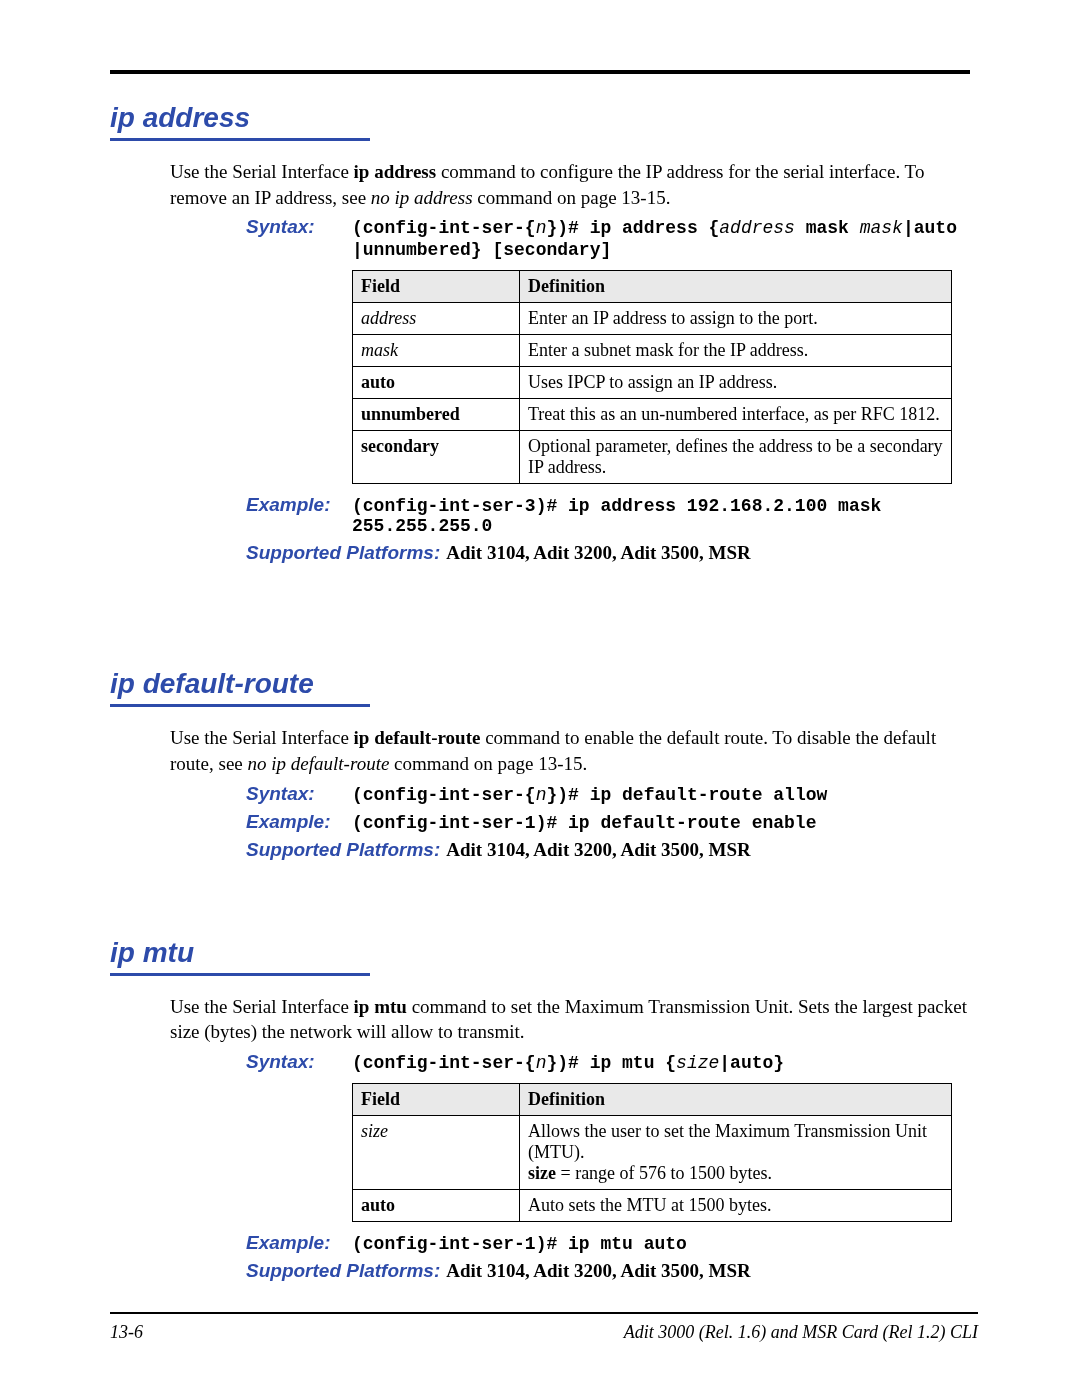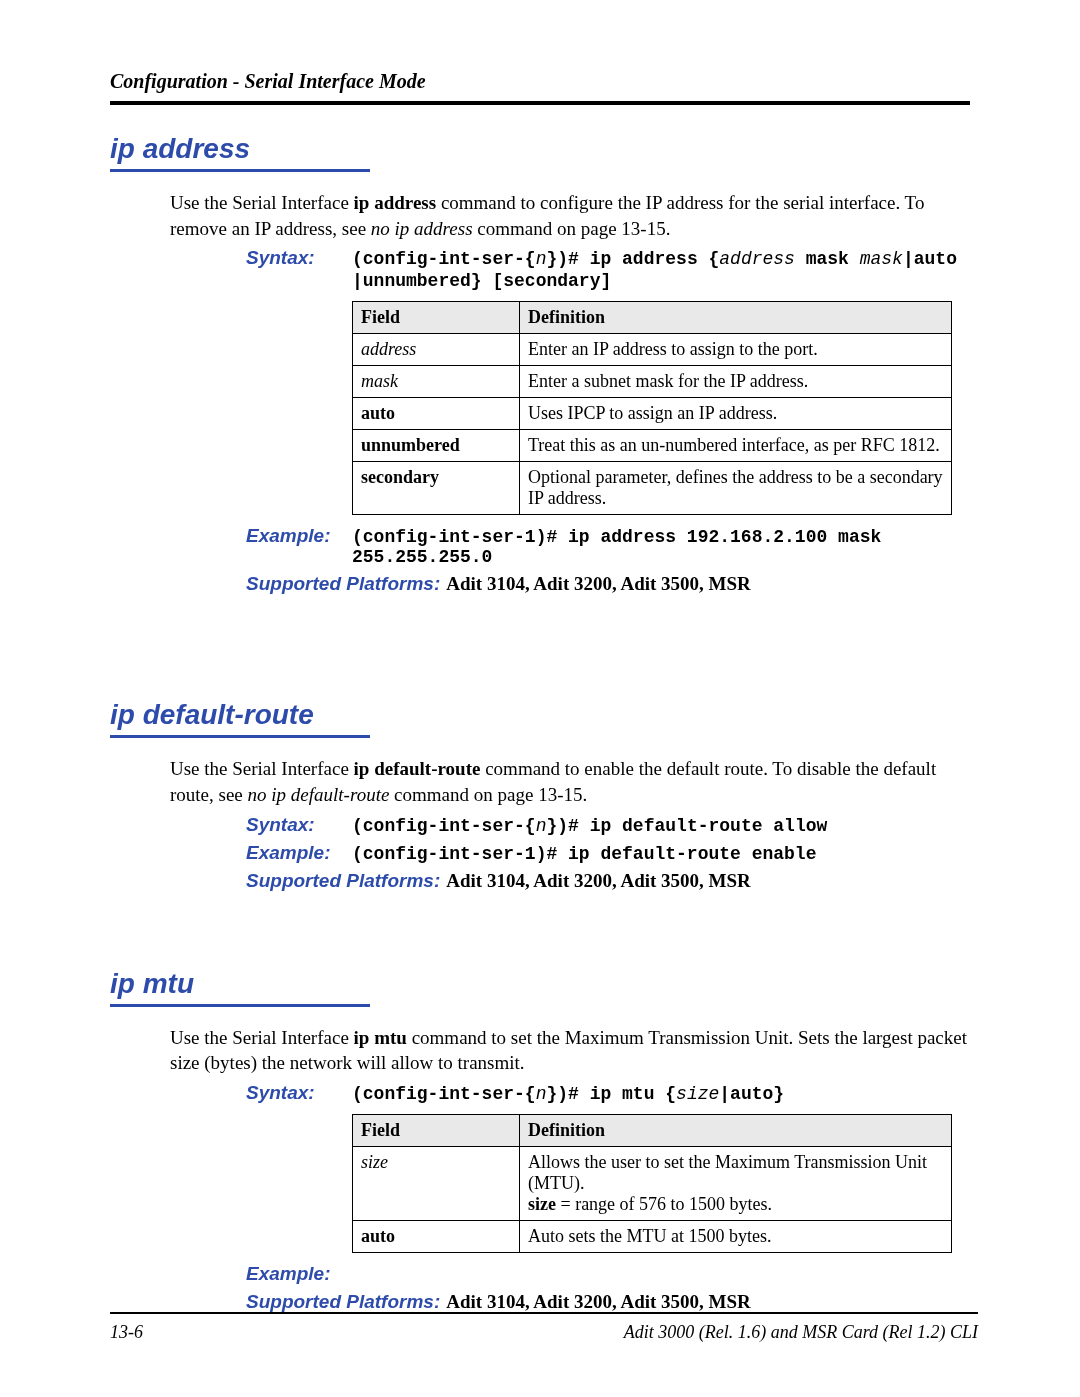--- a/index.html
+++ b/index.html
@@ -92,21 +92,20 @@
   .footer-row { display: flex; justify-content: space-between; font-style: italic; font-size: 18px; }
 
   .gap-lg { height: 70px; }
   .gap-sm { height: 14px; }
 </style>
 </head>
 <body>
 
 <div class="page">
 
-  <div class="running-head">Configuration - Serial Interface Mode</div>
   <div class="running-rule"></div>
 
   <div class="section-title">ip address</div>
   <div class="section-rule"></div>
 
   <div class="indent">
     <p class="para">
       <span>Use the Serial Interface </span><span class="bold">ip address</span><span> command to configure the IP address for the serial interface.  To remove an IP address, see </span><span class="italic">no ip address</span><span> command on page 13-15.</span>
     </p>
 
@@ -145,21 +144,21 @@
           </tr>
           <tr>
             <td class="field-name"><span class="bold">secondary</span></td>
             <td>Optional parameter, defines the address to be a secondary IP address.</td>
           </tr>
         </tbody>
       </table>
 
       <div class="row-line">
         <div class="col-label label-example">Example:</div>
-        <div class="col-body mono">(config-int-ser-1)# ip address 192.168.2.100 mask 255.255.255.0</div>
+        <div class="col-body mono">(config-int-ser-3)# ip address 192.168.2.100 mask 255.255.255.0</div>
       </div>
 
       <div class="row-line">
         <span class="label-platforms">Supported Platforms:</span>
         <span class="platforms-body" style="margin-left:-8px;"> Adit 3104, Adit 3200, Adit 3500, MSR</span>
       </div>
     </div>
   </div>
 
   <div class="gap-lg"></div>
@@ -231,20 +230,21 @@
             <td class="field-name"><span class="bold">auto</span></td>
             <td>
               <span>Auto sets the MTU at 1500 bytes.</span>
             </td>
           </tr>
         </tbody>
       </table>
 
       <div class="row-line">
         <div class="col-label label-example">Example:</div>
+        <div class="col-body mono">(config-int-ser-1)# ip mtu auto</div>
       </div>
 
       <div class="row-line">
         <span class="label-platforms">Supported Platforms:</span>
         <span class="platforms-body" style="margin-left:-8px;"> Adit 3104, Adit 3200, Adit 3500, MSR</span>
       </div>
     </div>
   </div>
 
   <div class="footer">

